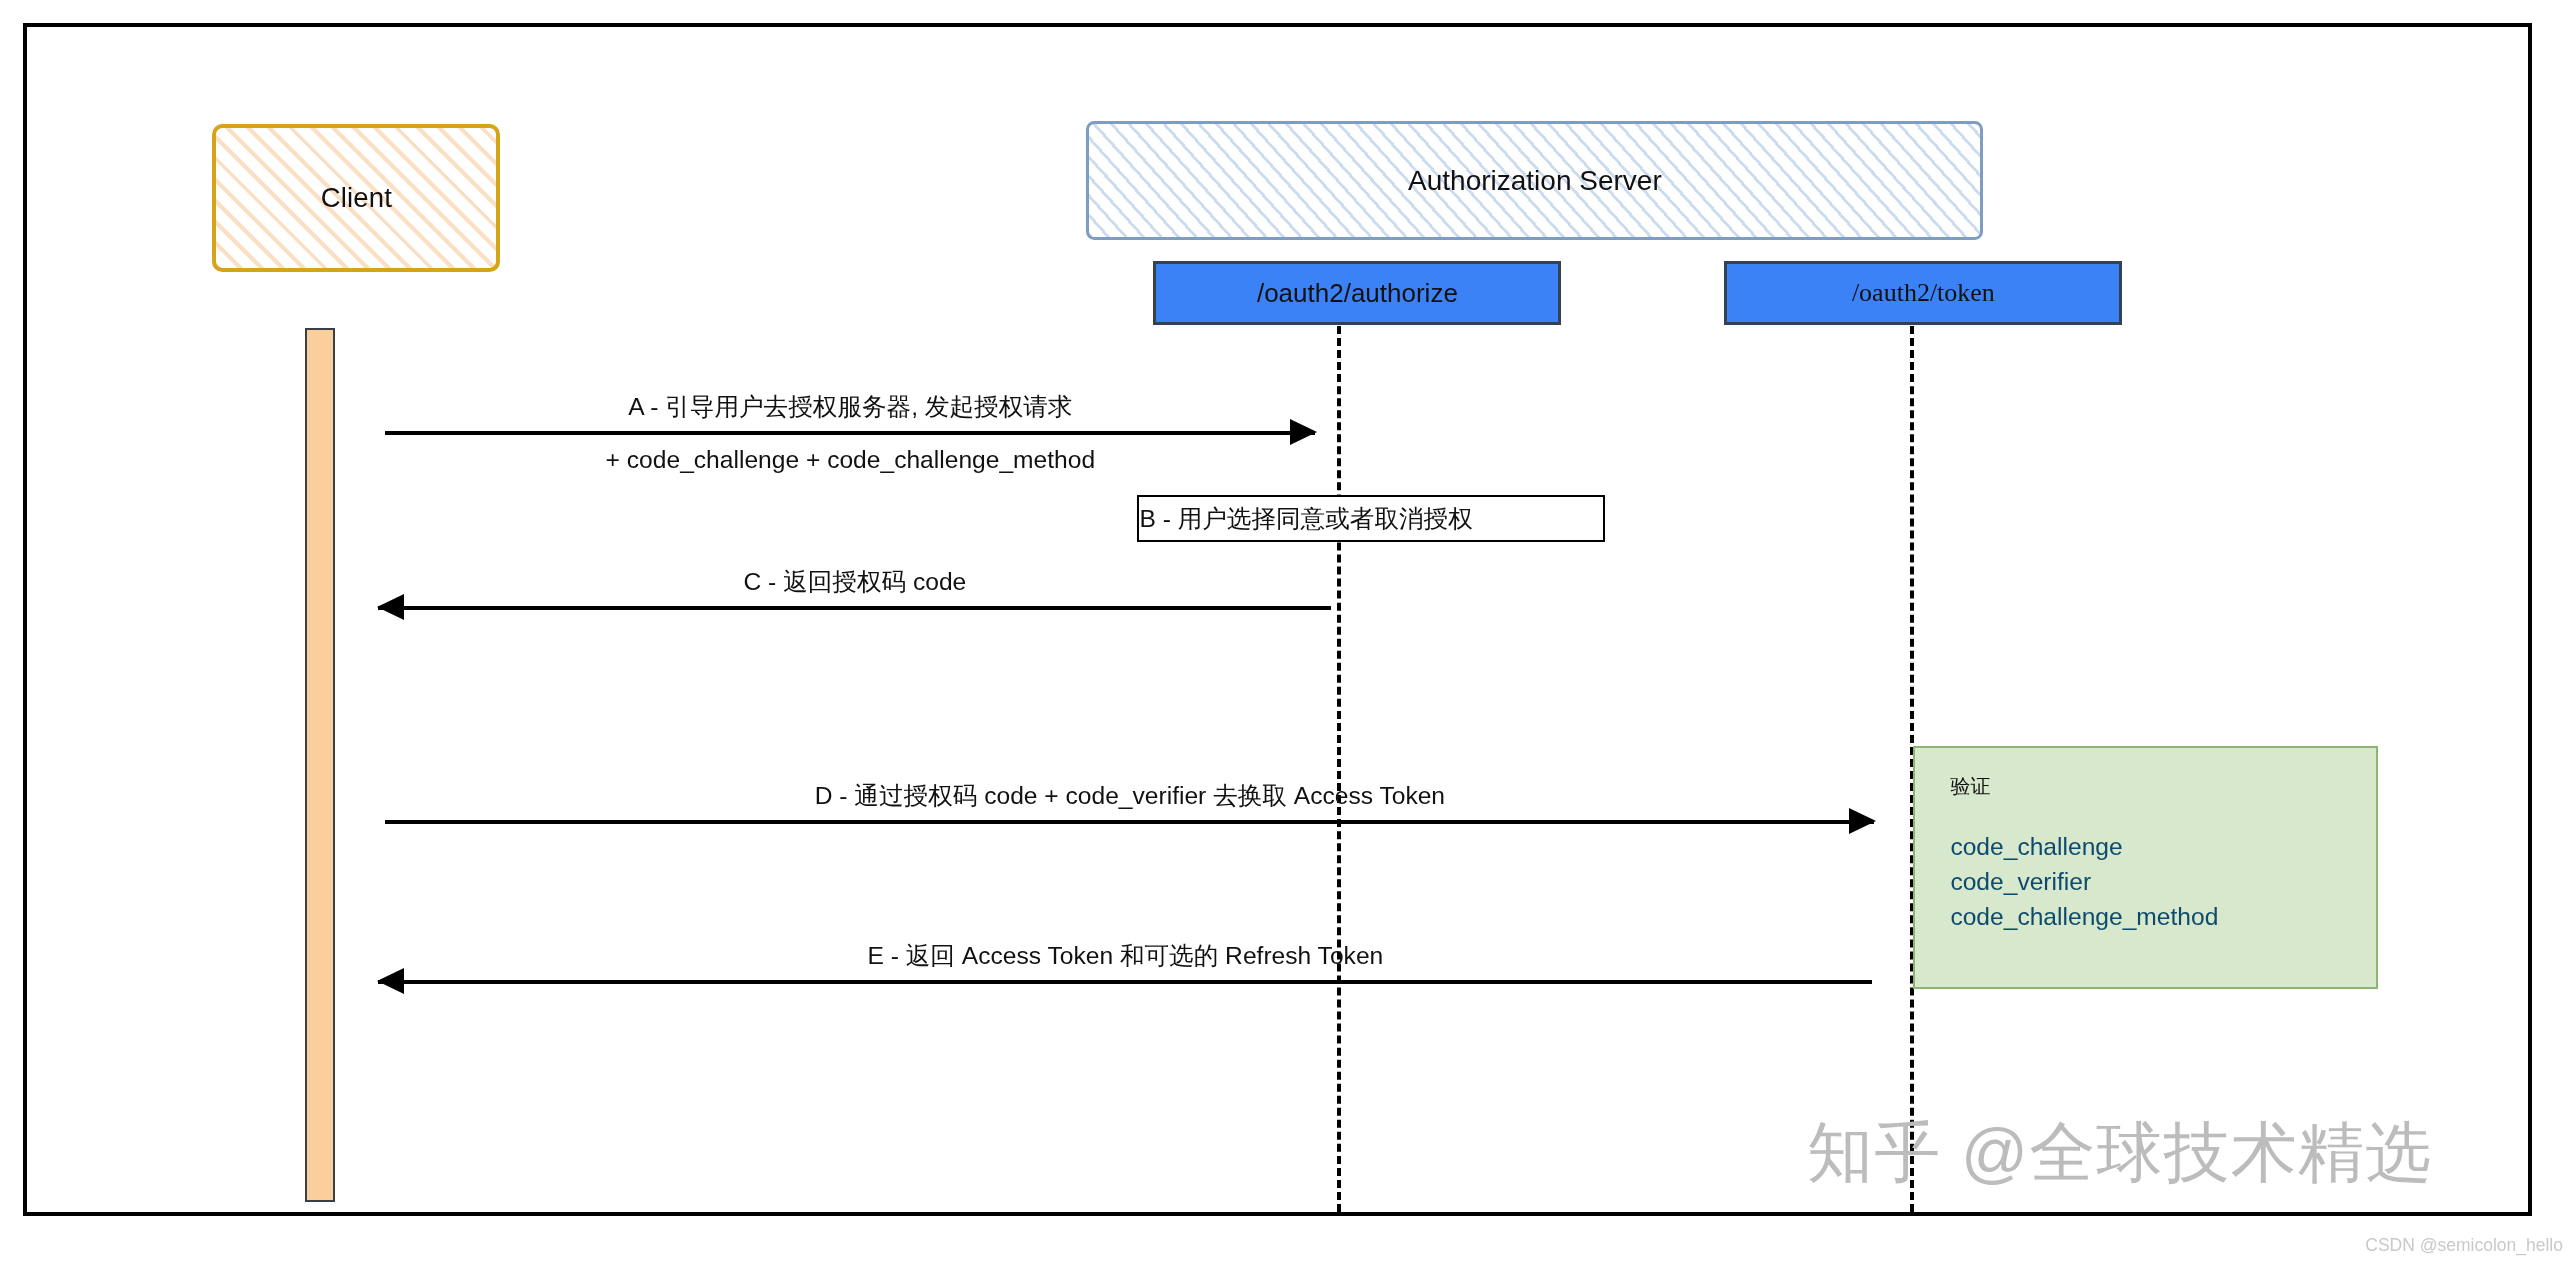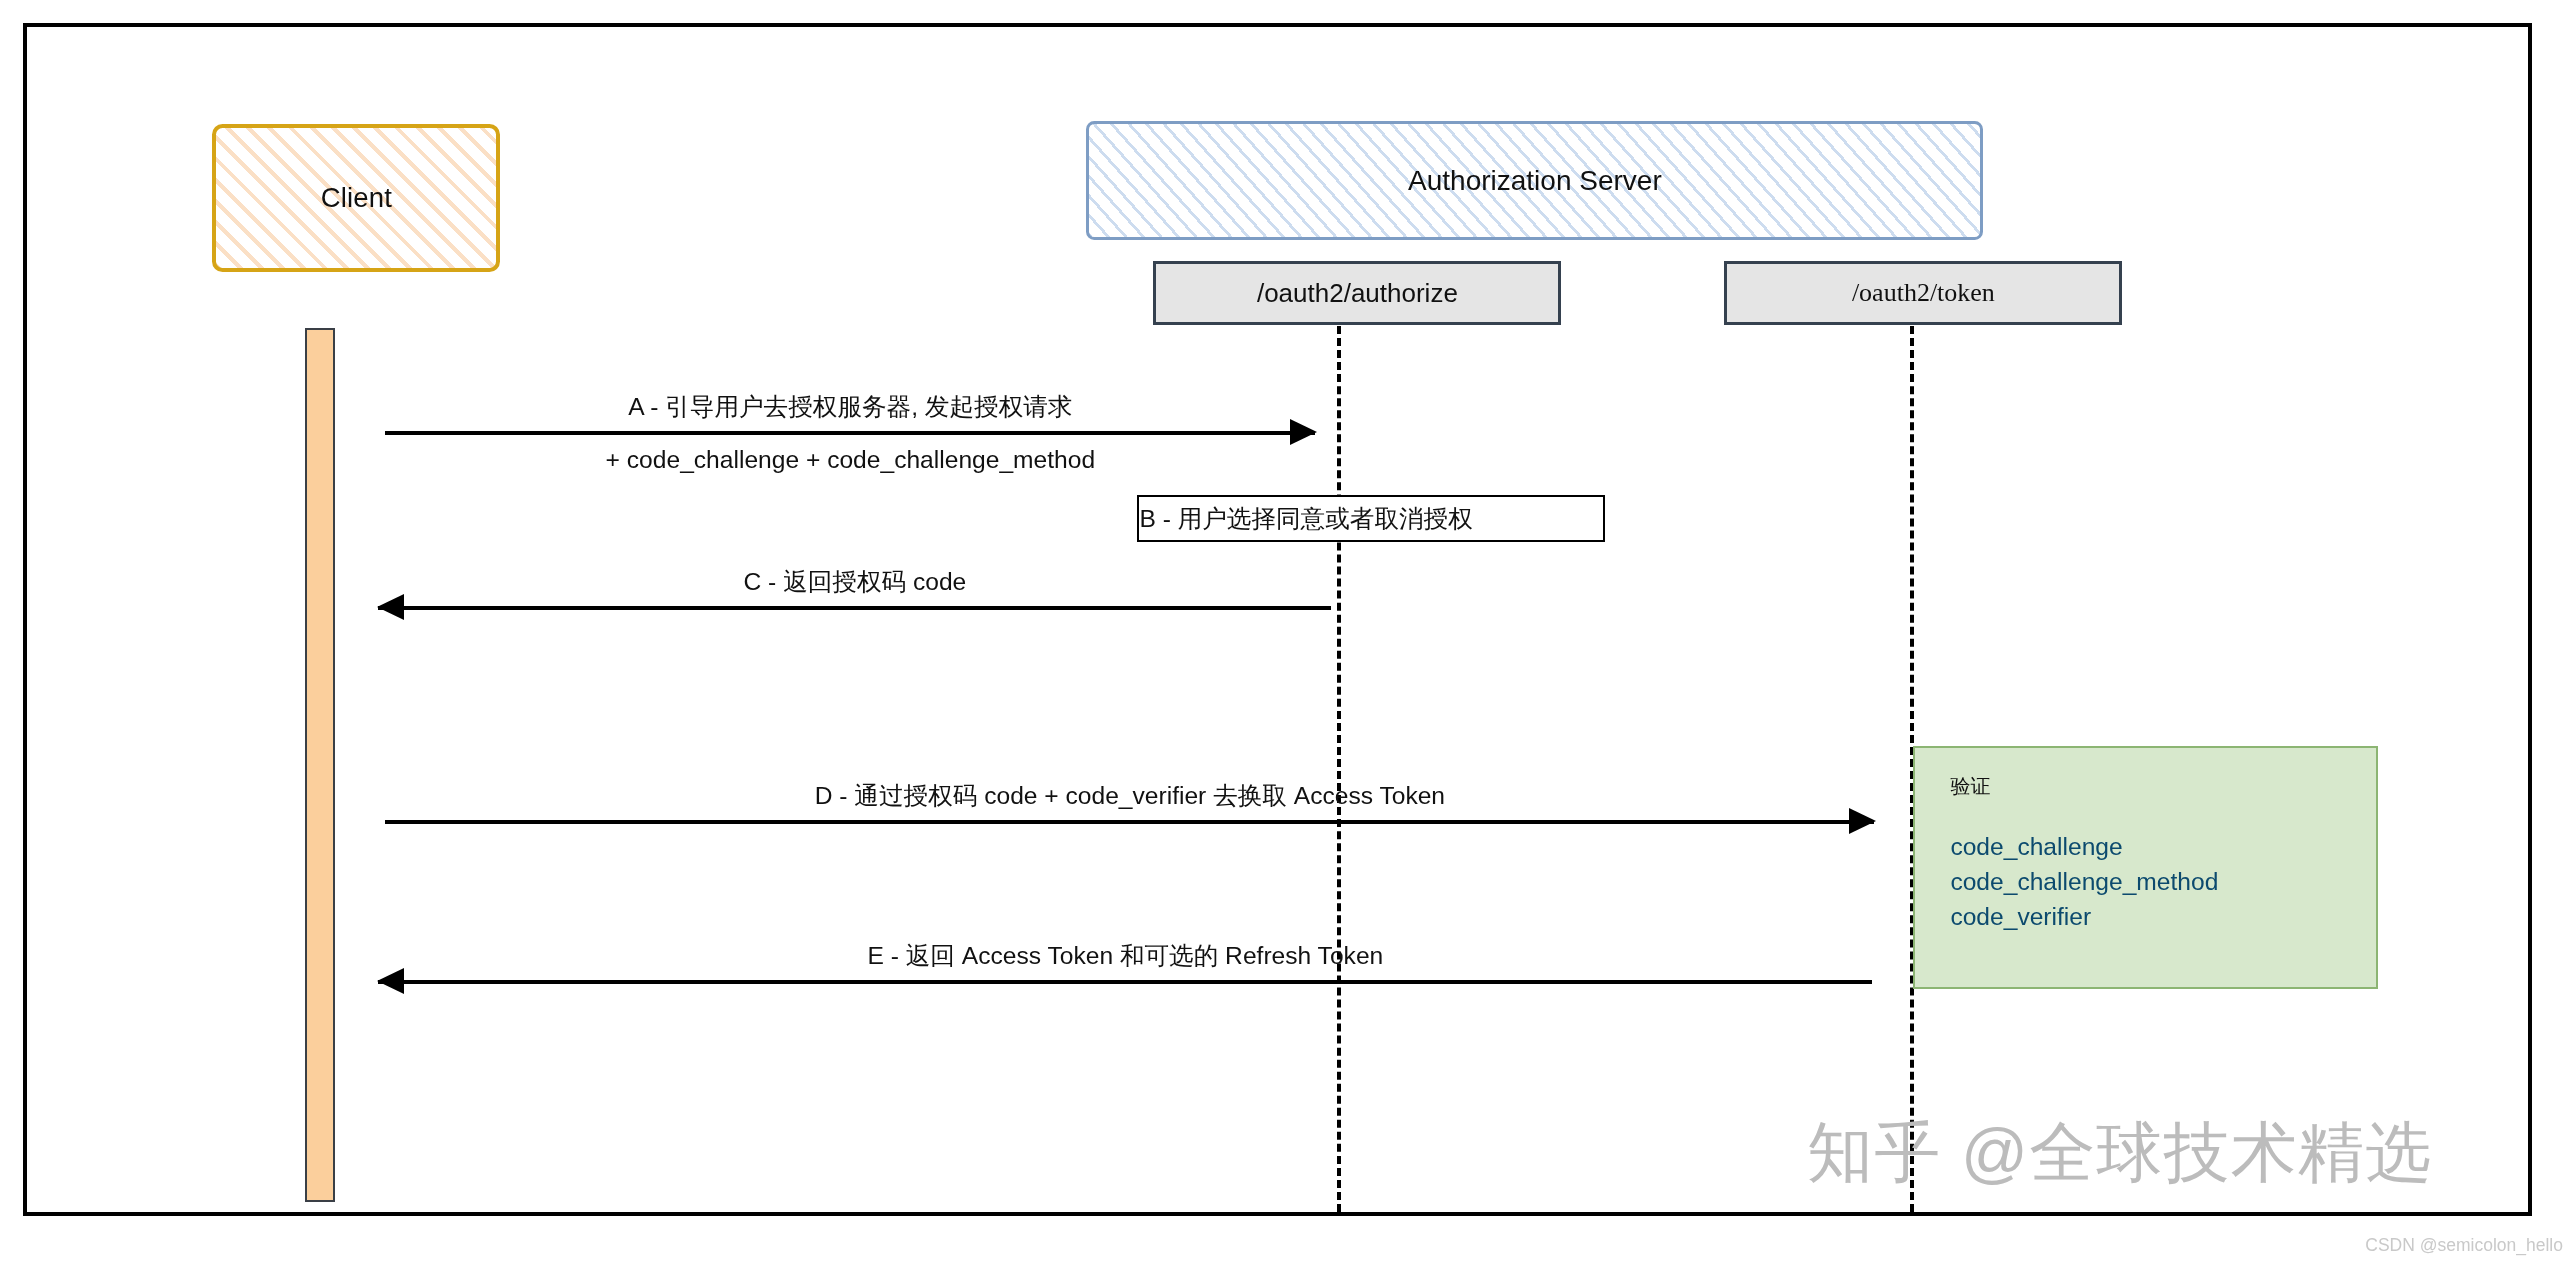--- a/index.html
+++ b/index.html
@@ -29,21 +29,21 @@
     background-color:#ffffff;
     background-image:repeating-linear-gradient(48deg,
        rgba(150,182,222,.48) 0px, rgba(150,182,222,.48) 2.9px,
        rgba(255,255,255,0) 2.9px, rgba(255,255,255,0) 13px);
     display:flex;align-items:center;justify-content:center;
   }
   .authserver-box .lbl{font-size:28px;color:#111;}
 
   .endpoint{
     position:absolute;height:64px;
-    background:#e5e5e5;border:3.5px solid #35414f;box-sizing:border-box;
+    background:#3b82f6;border:3.5px solid #35414f;box-sizing:border-box;
     display:flex;align-items:center;justify-content:center;
   }
   .endpoint .lbl{font-size:26px;color:#111;}
   #ep-authorize{left:1126px;top:234px;width:408px;}
   #ep-token{left:1697px;top:234px;width:398px;font-family:Liberation Serif, serif;}
 
   
   .lifeline{
     position:absolute;width:0;border-left:4.7px dashed #000;
   }
@@ -167,22 +167,22 @@
 
     <div class="msg left" id="msg-e">
       <div class="caption">E - 返回 Access Token 和可选的 Refresh Token</div>
       <div class="line"></div>
       <div class="head"></div>
     </div>
 
     <div class="verify-box">
       <div class="title">验证</div>
       <div class="item">code_challenge</div>
+      <div class="item">code_verifier</div>
       <div class="item">code_challenge_method</div>
-      <div class="item">code_verifier</div>
     </div>
 
   </div>
 
   <div class="wm-zhihu">知乎 @全球技术精选</div>
   <div class="wm-csdn">CSDN @semicolon_hello</div>
 
 </div>
 
 

